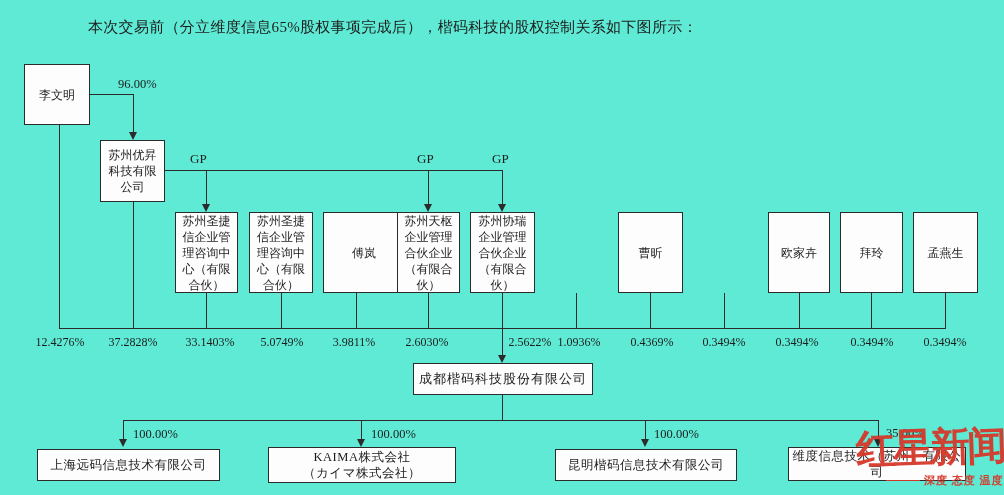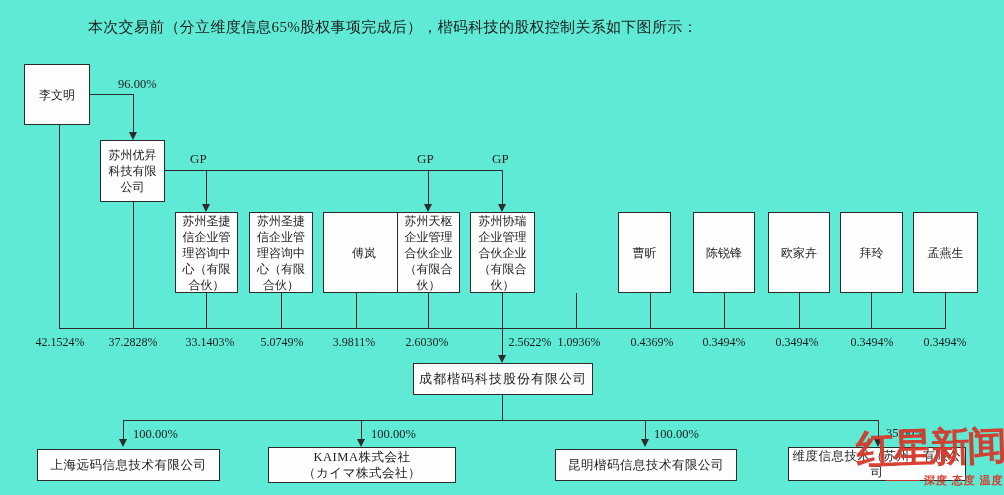--- a/index.html
+++ b/index.html
@@ -61,42 +61,41 @@
   <div class="arr" style="left:498px;top:204px;"></div>
   <div class="gp" style="left:190px;">GP</div>
   <div class="gp" style="left:417px;">GP</div>
   <div class="gp" style="left:492px;">GP</div>
 
   <div class="box obox" style="left:175px;width:63px;">苏州圣捷信企业管理咨询中心（有限合伙）</div>
   <div class="box obox" style="left:249px;width:64px;">苏州圣捷信企业管理咨询中心（有限合伙）</div>
   <div class="box obox" style="left:323px;width:82px;">傅岚</div>
   <div class="box obox" style="left:397px;width:63px;">苏州天枢企业管理合伙企业（有限合伙）</div>
   <div class="box obox" style="left:470px;width:65px;">苏州协瑞企业管理合伙企业（有限合伙）</div>
-  <div class="box obox" style="left:618px;width:53px;text-align:right;">曹昕</div>
-  <div class="box obox" style="left:693px;width:62px;">陈锐锋</div>
+  <div class="box obox" style="left:618px;width:65px;text-align:right;">曹昕</div>
   <div class="box obox" style="left:768px;width:62px;">欧家卉</div>
   <div class="box obox" style="left:840px;width:63px;">拜玲</div>
   <div class="box obox" style="left:913px;width:65px;">孟燕生</div>
 
   <div class="vline" style="left:59px;top:125px;height:203px;"></div>
   <div class="vline" style="left:133px;top:202px;height:126px;"></div>
   <div class="vline" style="left:206px;top:293px;height:35px;"></div>
   <div class="vline" style="left:281px;top:293px;height:35px;"></div>
   <div class="vline" style="left:356px;top:293px;height:35px;"></div>
   <div class="vline" style="left:428px;top:293px;height:35px;"></div>
   <div class="vline" style="left:502px;top:293px;height:35px;"></div>
   <div class="vline" style="left:576px;top:293px;height:35px;"></div>
   <div class="vline" style="left:650px;top:293px;height:35px;"></div>
   <div class="vline" style="left:724px;top:293px;height:35px;"></div>
   <div class="vline" style="left:799px;top:293px;height:35px;"></div>
   <div class="vline" style="left:871px;top:293px;height:35px;"></div>
   <div class="vline" style="left:945px;top:293px;height:35px;"></div>
   <div class="hline" style="left:59px;top:328px;width:887px;"></div>
 
-  <div class="pct" style="left:60px;">42.1524%</div>
+  <div class="pct" style="left:60px;">12.4276%</div>
   <div class="pct" style="left:133px;">37.2828%</div>
   <div class="pct" style="left:210px;">33.1403%</div>
   <div class="pct" style="left:282px;">5.0749%</div>
   <div class="pct" style="left:354px;">3.9811%</div>
   <div class="pct" style="left:427px;">2.6030%</div>
   <div class="pct" style="left:530px;">2.5622%</div>
   <div class="pct" style="left:579px;">1.0936%</div>
   <div class="pct" style="left:652px;">0.4369%</div>
   <div class="pct" style="left:724px;">0.3494%</div>
   <div class="pct" style="left:797px;">0.3494%</div>

